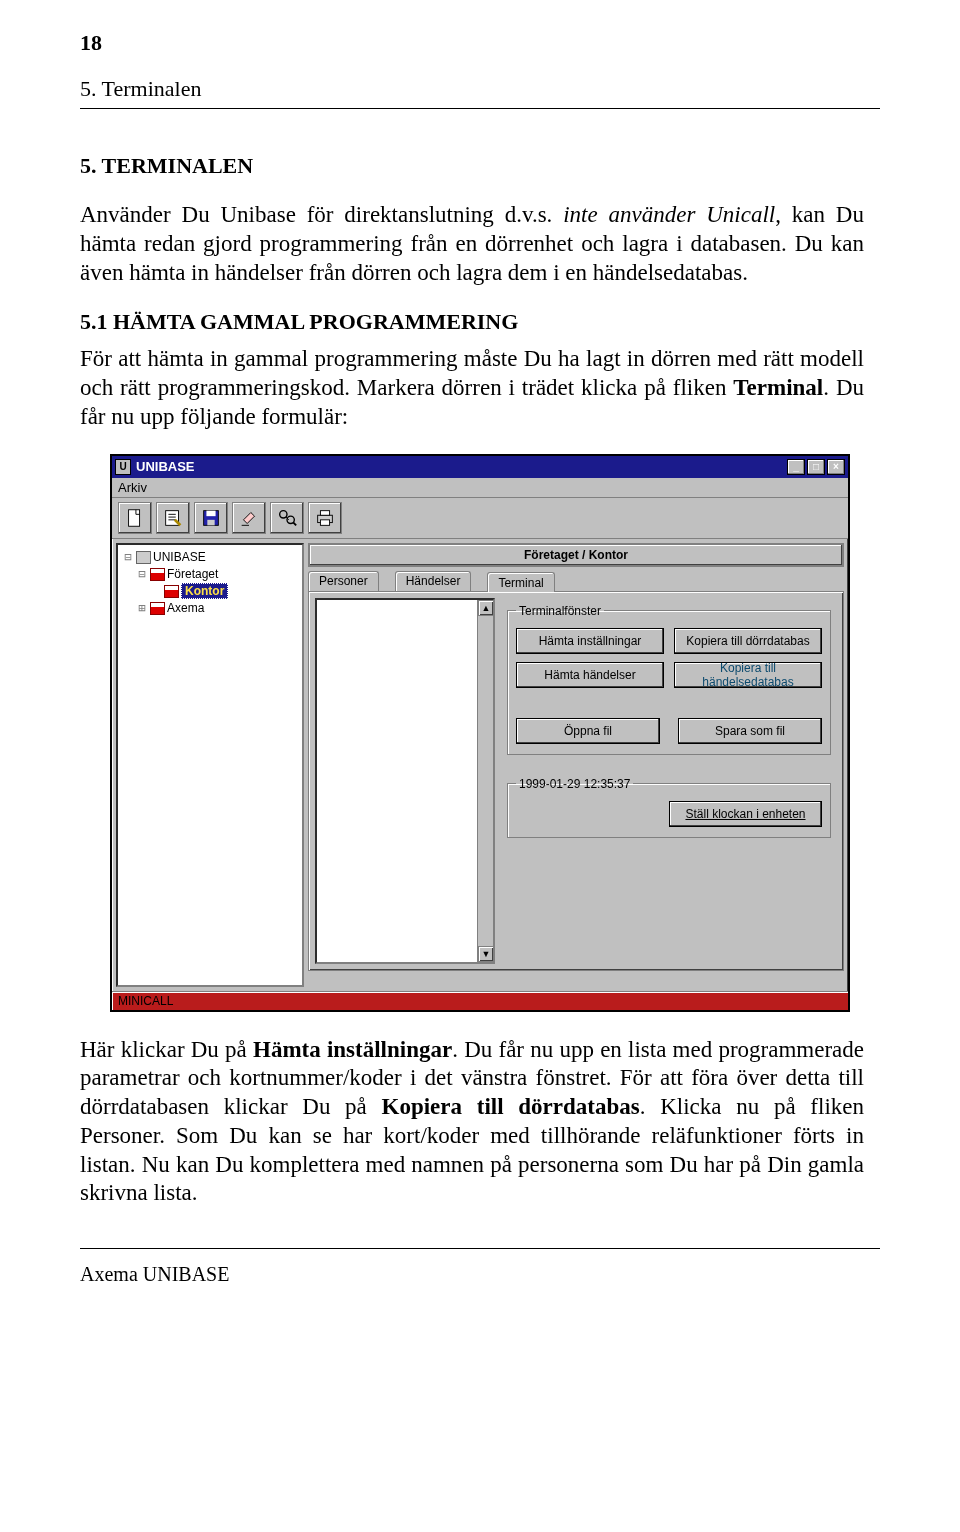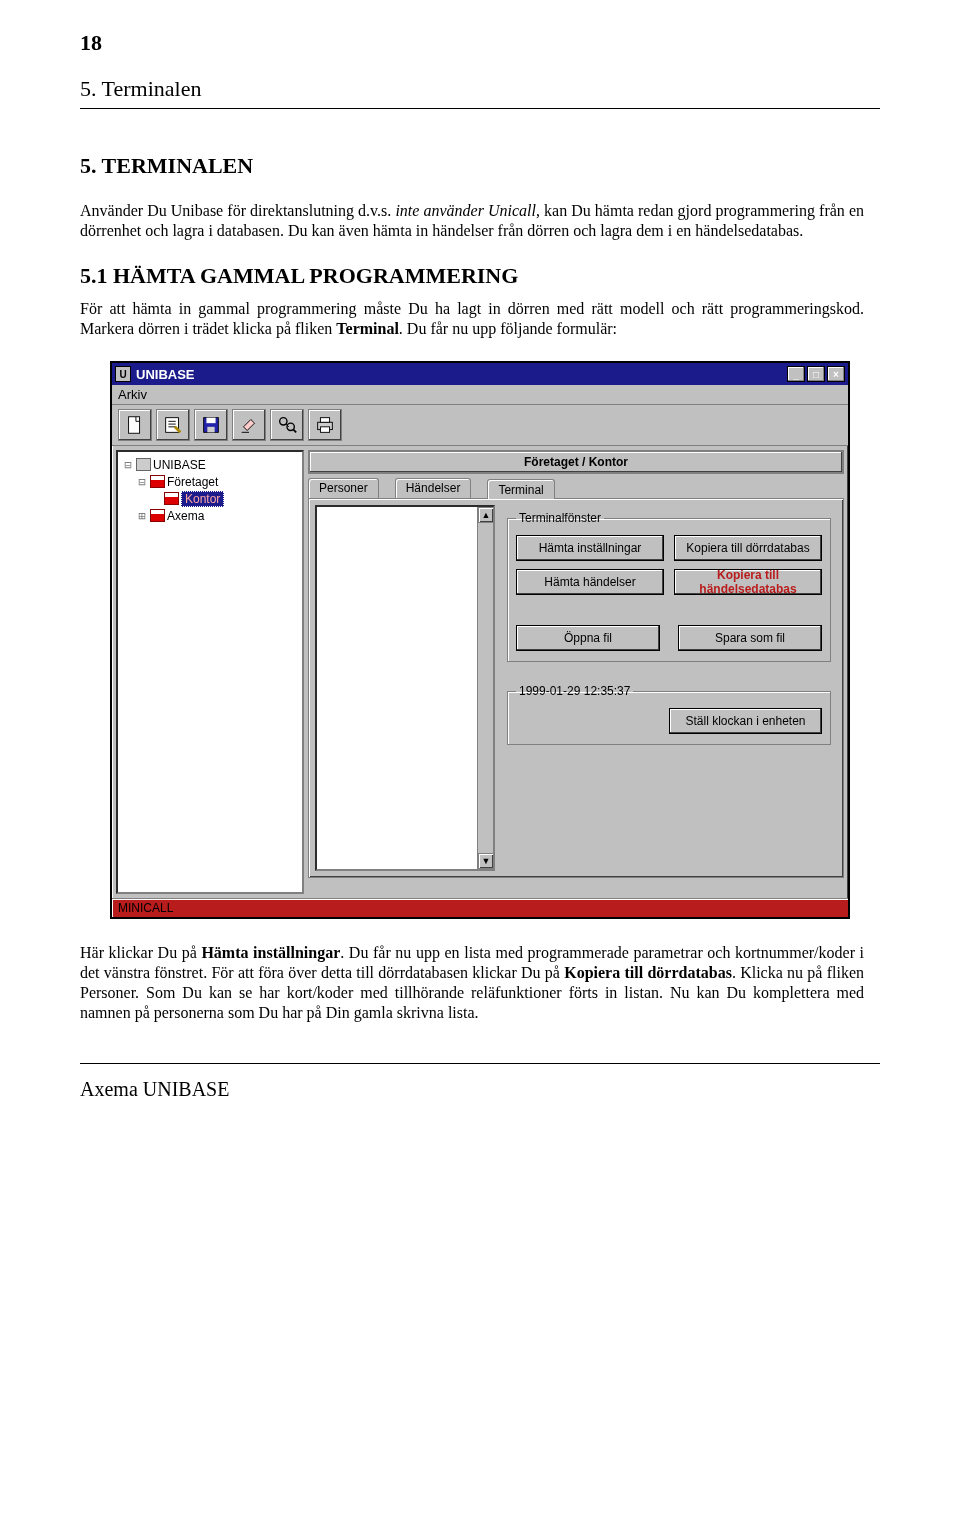--- a/index.html
+++ b/index.html
@@ -7,21 +7,21 @@
     font-family: "Times New Roman", Times, serif;
     margin: 0;
     background: #fff;
     color: #000;
     width: 960px;
     padding: 30px 80px 40px 80px;
   }
   .header-row { display: flex; align-items: baseline; gap: 20px; font-size: 22px; margin-bottom: 6px; flex-direction: column; }
   .header-rule { border-top: 1.5px solid #000; margin-bottom: 44px; }
   .h1 { font-size: 22px; margin: 0 0 22px 0; }
-  .para { font-size: 16px; line-height: 1.25; margin: 0 16px 22px 0; text-align: justify; }
+  .para { font-size: 23px; line-height: 1.25; margin: 0 16px 22px 0; text-align: justify; }
   .h2 { font-size: 22px; margin: 0 0 10px 0; }
   .bold { font-weight: bold; }
   .italic { font-style: italic; }
 
   
   .win {
     width: 740px;
     margin: 14px auto 24px auto;
     font-family: Tahoma, Arial, sans-serif;
     font-size: 13px;
@@ -66,21 +66,21 @@
   .content-area { display:flex; }
   .tree-pane {
     width: 188px; background:#fff; border:2px inset #808080; margin:4px;
     padding:4px 2px 4px 4px; font-size:12px; min-height:444px;
   }
   .tree-row { display:flex; align-items:center; gap:2px; height:17px; }
   .tguide { display:inline-block; width:12px; text-align:center; color:#808080; font-family:monospace; }
   .ticon { width:15px;height:13px; display:inline-block; }
   .ticon.folder { background:linear-gradient(#fff 0 40%,#d00 40% 100%); border:1px solid #800; }
   .ticon.db { background:#ccc;border:1px solid #666; }
-  .tsel { background:#1b1b8c; color:#fca5a5; padding:0 3px; border:1px dotted #fff; }
+  .tsel { background:#1b1b8c; color:#fde047; padding:0 3px; border:1px dotted #fff;font-weight:bold; }
 
   .right-pane { flex:1; margin:4px 4px 4px 0; }
   .panel-header {
     background:#c0c0c0; text-align:center; font-weight:bold; font-size:12px;
     border:2px solid #808080; box-shadow: inset -1px -1px #404040, inset 1px 1px #fff;
     padding:3px 0;
   }
   .tabs-row { display:flex; gap:16px; margin-top:4px; }
   .tab {
     background:#c0c0c0; border:1px solid #808080; border-bottom:none;
@@ -107,25 +107,25 @@
   }
   fieldset.grp legend { font-size:12px; padding:0 3px; }
   .btnrow { display:flex; gap:10px; }
   .wbutton {
     flex:1; height:26px; background:#c0c0c0;
     border:1px solid #000;
     box-shadow: inset -1px -1px #404040, inset 1px 1px #fff;
     font-size:12px; display:flex; align-items:center; justify-content:center;
     text-align:center;
   }
-  .wbutton.disabled { color:#b91c1c;font-weight:bold; }
+  .wbutton.disabled { color:#0c4a6e; }
   .btnrow + .btnrow { margin-top:8px; }
   .filerow { display:flex; gap:18px; padding-top:22px; }
   .single-right { display:flex; justify-content:flex-end; }
-  .single-right .wbutton { flex:0 0 50%; }
+  .single-right .wbutton { flex:0 0 50%;text-decoration:underline; }
 
   .statusbar {
     background:#b91c1c; border-top:1px solid #808080; padding:2px 6px; font-size:12px;
     box-shadow: inset 1px 1px #fff;
   }
 
   .footer-rule { border-top:1.5px solid #000; margin-top:40px; margin-bottom:14px; }
   .footer { font-size:20px; }
 </style>
 </head>

